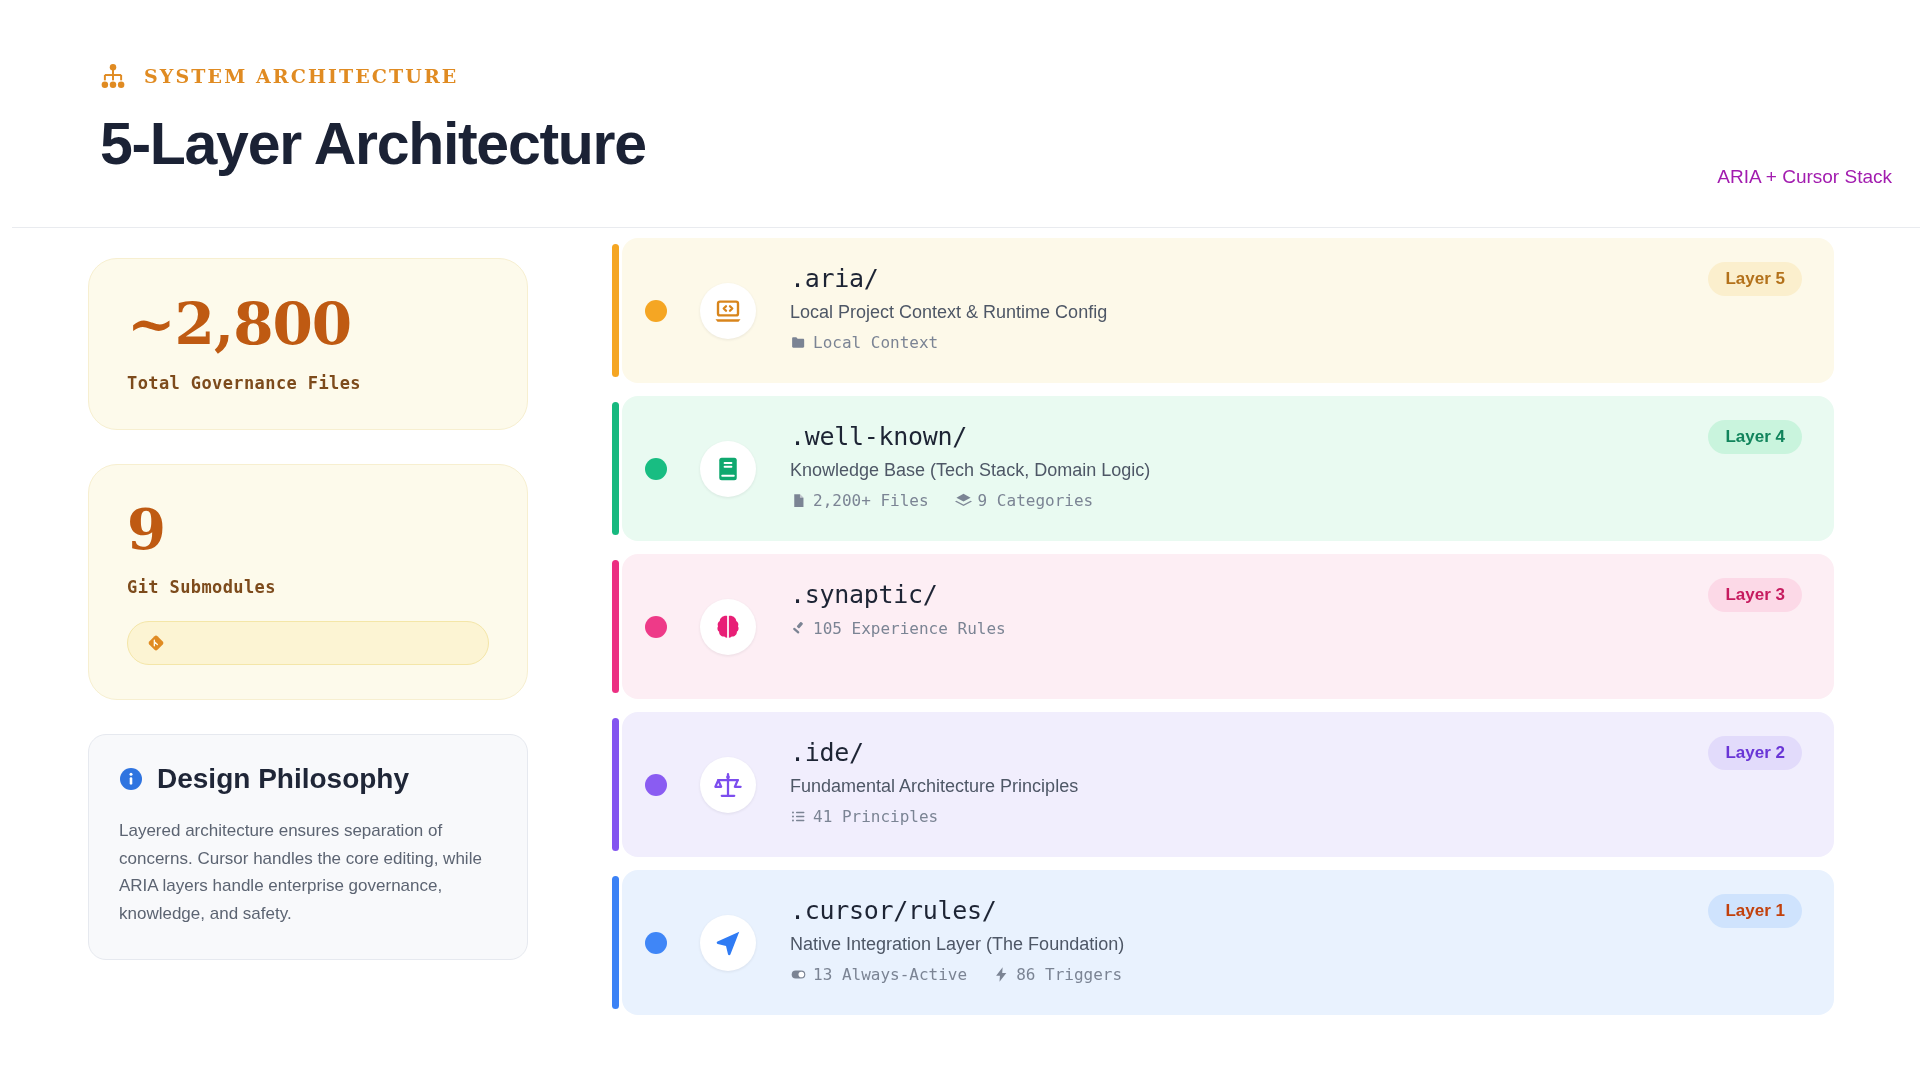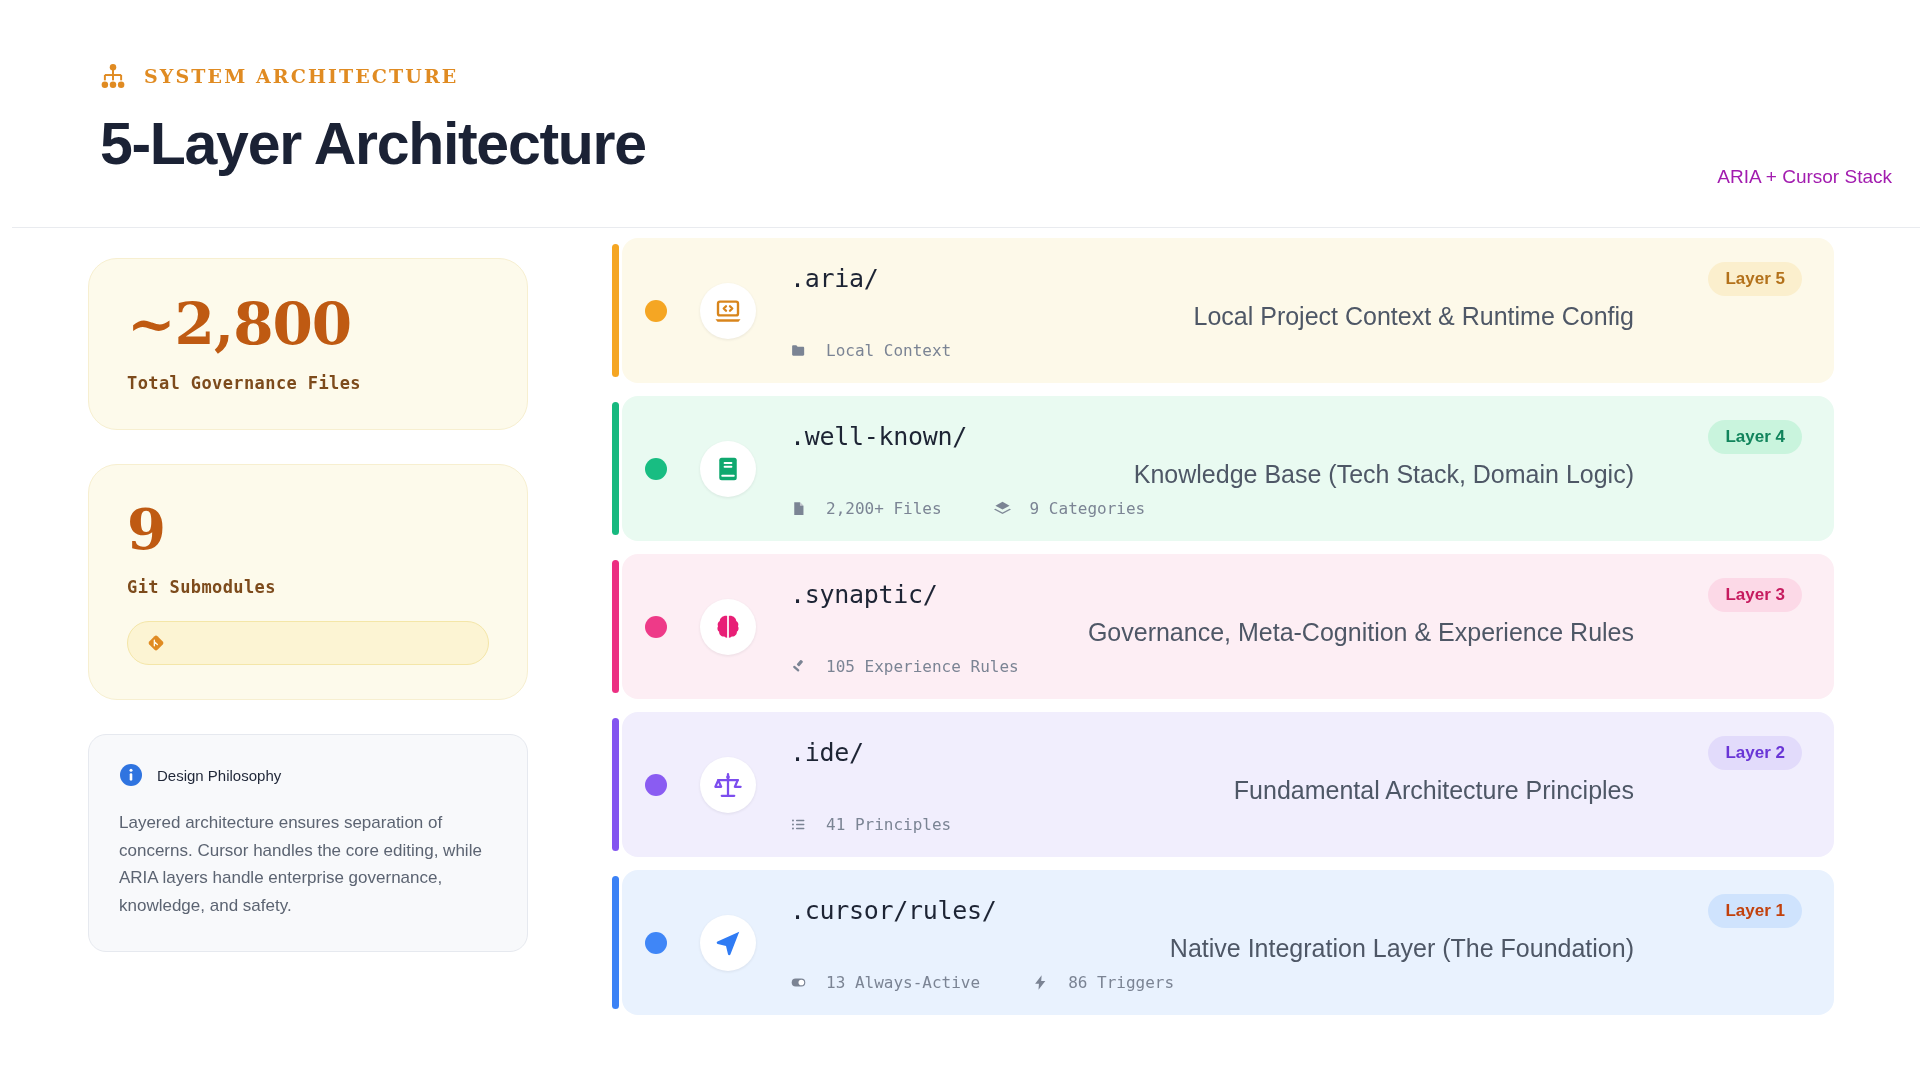--- a/index.html
+++ b/index.html
@@ -66,21 +66,21 @@
     font-family:"DejaVu Sans Mono", monospace;
     font-size:14px;color:#9a6a1e;
   }
 
   .info-card{
     background:#f8f9fb;border:1px solid #e6e9ef;border-radius:18px;
     padding:28px 30px 32px 30px;
   }
   .info-head{display:flex;align-items:center;gap:14px;}
   .info-icon{width:24px;height:24px;display:block;flex:none;}
-  .info-title{font-size:15px;font-weight:400;color:#1f2637;}
+  .info-title{font-size:28px;font-weight:700;color:#1f2637;}
   .info-body{
     margin-top:22px;font-size:17px;line-height:1.62;color:#5c6472;
   }
 
   
   .layers{position:absolute;left:612px;top:238px;width:1222px;}
   .layer-row{
     position:relative;height:145px;margin-bottom:13px;
   }
   .layer-bar{
@@ -102,24 +102,24 @@
     display:flex;align-items:center;justify-content:center;
     box-shadow:0 1px 3px rgba(20,25,40,.08);
   }
   .layer-iconwrap svg{width:30px;height:30px;display:block;}
   .layer-text{position:absolute;left:178px;top:26px;right:200px;}
   .layer-name{
     font-family:"DejaVu Sans Mono", monospace;
     font-weight:400;font-size:25px;color:#1d2434;letter-spacing:-.3px;
   }
   .layer-desc{
-    margin-top:9px;font-size:25px;color:#4e5766;white-space:nowrap;text-align:right;
+    margin-top:9px;font-size:18px;color:#4e5766;white-space:nowrap;
   }
   .layer-meta{
-    margin-top:10px;display:flex;align-items:center;gap:19px;
+    margin-top:10px;display:flex;align-items:center;gap:6px;
     font-family:"DejaVu Sans Mono", monospace;
     font-size:16px;color:#7b8494;
   }
   .layer-meta svg{width:17px;height:17px;display:block;flex:none;}
   .meta-gap{display:inline-block;width:14px;}
   .layer-badge{
     position:absolute;right:32px;top:24px;
     padding:7px 17px;border-radius:999px;
     font-size:17px;font-weight:700;white-space:nowrap;
   }
@@ -253,21 +253,20 @@
         <div class="layer-card" style="background:#fdeef4"></div>
         <div class="layer-dot" style="background:#ee3a88"></div>
         <div class="layer-iconwrap">
           <svg viewBox="0 0 24 24" fill="#e81f76">
             <path d="M11.3 3.1c-2.9-.5-5.6 1.4-5.9 4-1.5.9-2.1 2.7-1.4 4.3-.9 1.5-.5 3.4.9 4.4-.2 2.2 1.8 4 4.1 3.8 .8.7 1.5 1 2.3 1Z"></path>
             <path d="M12.7 3.1c2.9-.5 5.6 1.4 5.9 4 1.5.9 2.1 2.7 1.4 4.3 .9 1.5 .5 3.4-.9 4.4 .2 2.2-1.8 4-4.1 3.8-.8.7-1.5 1-2.3 1Z"></path>
           </svg>
         </div>
         <div class="layer-text">
           <div class="layer-name">.synaptic/</div>
-          <div class="layer-desc">Governance, Meta-Cognition &amp; Experience Rules</div>
           <div class="layer-meta">
             <span>
               <svg viewBox="0 0 24 24" fill="#7b8494">
                 <rect x="11.8" y="2.6" width="4.6" height="9.2" rx="1.4" transform="rotate(42 14 7)"></rect>
                 <rect x="3.6" y="13.4" width="10.4" height="3.2" rx="1.4" transform="rotate(42 8.8 15)"></rect>
               </svg>
             </span>
             <span>105 Experience Rules</span>
           </div>
         </div>

